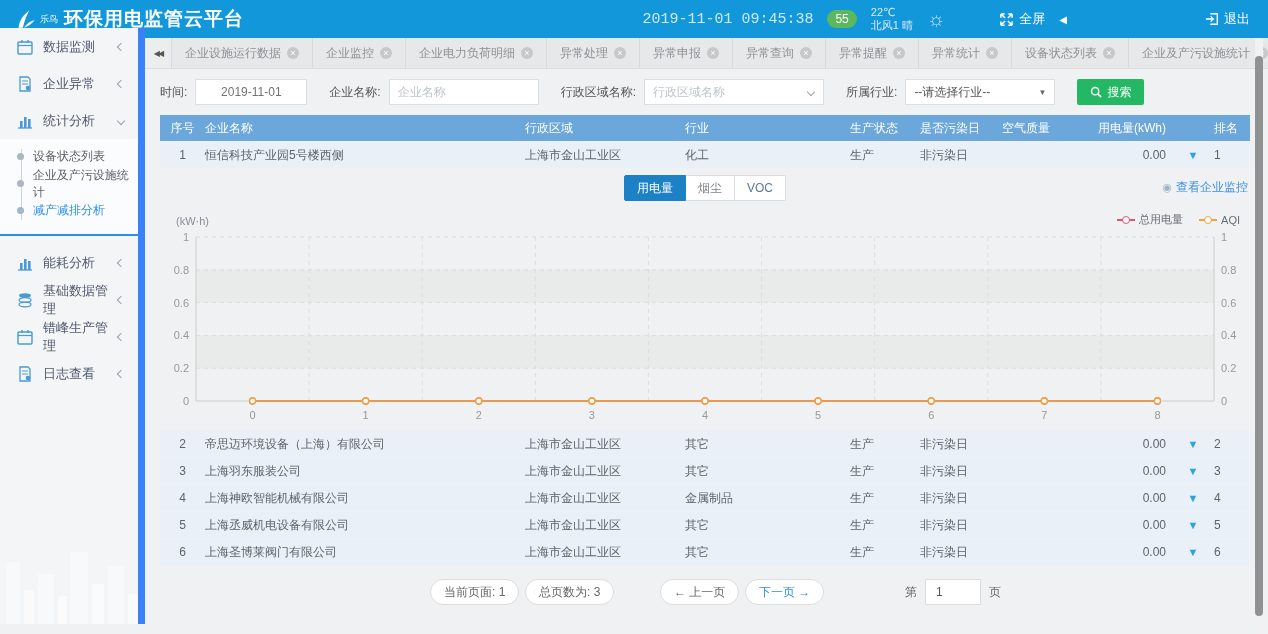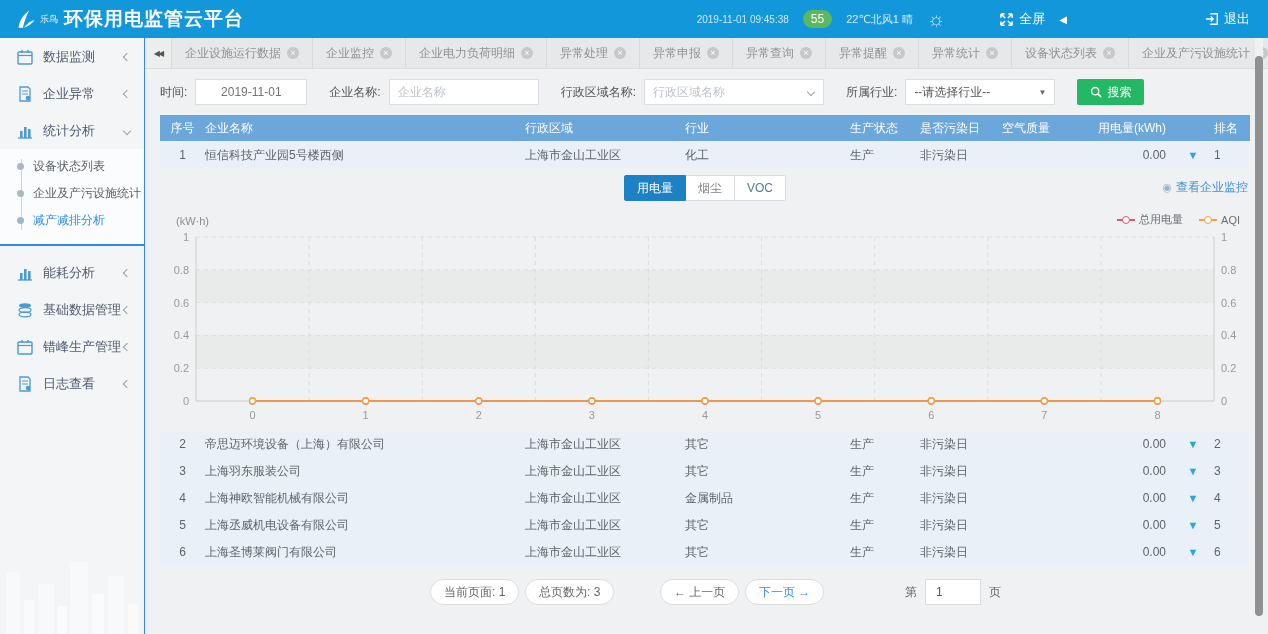--- a/index.html
+++ b/index.html
@@ -5,30 +5,30 @@
   * { margin:0; padding:0; box-sizing:border-box; }
   html,body { width:1268px; height:634px; overflow:hidden; font-family:"Liberation Sans","DejaVu Sans",sans-serif; background:#f0f1f2; }
 
   
   .header { position:absolute; left:0; top:0; width:1268px; height:38px; background:#1297db; display:flex; align-items:center; color:#fff; }
   .logo-wrap { display:flex; align-items:center; padding-left:12px; }
   .logo-bird { width:26px; height:26px; }
   .logo-small { font-size:9px; line-height:9px; margin:0 6px 0 2px; opacity:.95; text-align:center; }
   .app-title { font-size:19px; font-weight:bold; letter-spacing:1px; }
   .header-right { margin-left:auto; display:flex; align-items:center; gap:14px; padding-right:18px; font-size:12px; }
-  .hdr-datetime { color:#cfe9f8; font-size:10px; }
+  .hdr-datetime { color:#cfe9f8; font-size:15px;font-family:Liberation Mono, monospace; }
   .aqi-badge { background:#5cb85c; border-radius:10px; padding:2px 8px; font-size:12px; color:#fff; }
-  .weather { display:flex; flex-direction:row; line-height:13px; font-size:11px; color:#d7edf9; }
+  .weather { display:flex; flex-direction:column; line-height:13px; font-size:11px; color:#d7edf9; }
   .sun-icon { font-size:20px; color:#bfe3f6; }
   .hdr-btn { display:flex; align-items:center; gap:5px; cursor:pointer; font-size:13px; }
   .hdr-sep { width:26px; }
   .back-tri { font-size:10px; color:#fff; cursor:pointer; }
 
   
-  .sidebar { position:absolute; left:0; top:38px; width:145px; height:596px; background:#f4f5f7; border-right:1px solid #3b82f6; overflow:hidden; }
+  .sidebar { position:absolute; left:0; top:28px; width:145px; height:596px; background:#f4f5f7; border-right:7px solid #3b82f6; overflow:hidden; }
   .side-item { height:37px; display:flex; align-items:center; padding-left:17px; font-size:13px; color:#515a6e; cursor:pointer; }
   .side-item .mi { width:16px; height:16px; margin-right:10px; flex:none; }
   .side-item .chev { margin-left:auto; margin-right:14px; }
   .chev { display:inline-block; border:solid #9aa0ab; border-width:0 1px 1px 0; padding:2.5px; }
   .chev.left { transform:rotate(135deg); }
   .chev.down { transform:rotate(45deg); }
   .submenu { background:#fbfcfd; border-bottom:2px solid #2d8cf0; padding:4px 0 10px 0; position:relative; }
   .submenu .rail { position:absolute; left:21px; top:10px; bottom:14px; width:1px; background:#c9d4e0; }
   .sub-item { height:27px; display:flex; align-items:center; padding-left:17px; font-size:12px; color:#5a5f66; cursor:pointer; position:relative; }
   .sub-dot { width:7px; height:7px; border-radius:50%; background:#aeb6bf; margin-right:9px; position:relative; z-index:1; }

